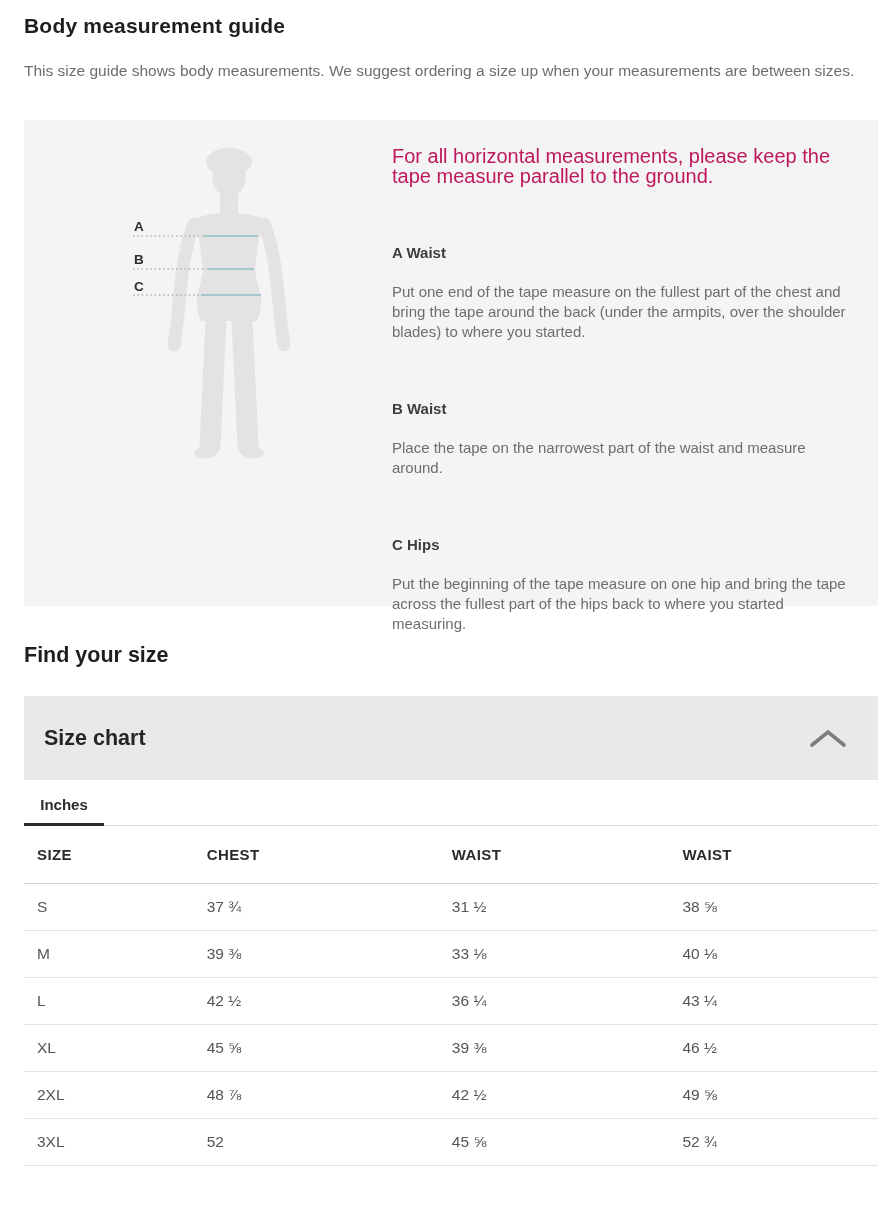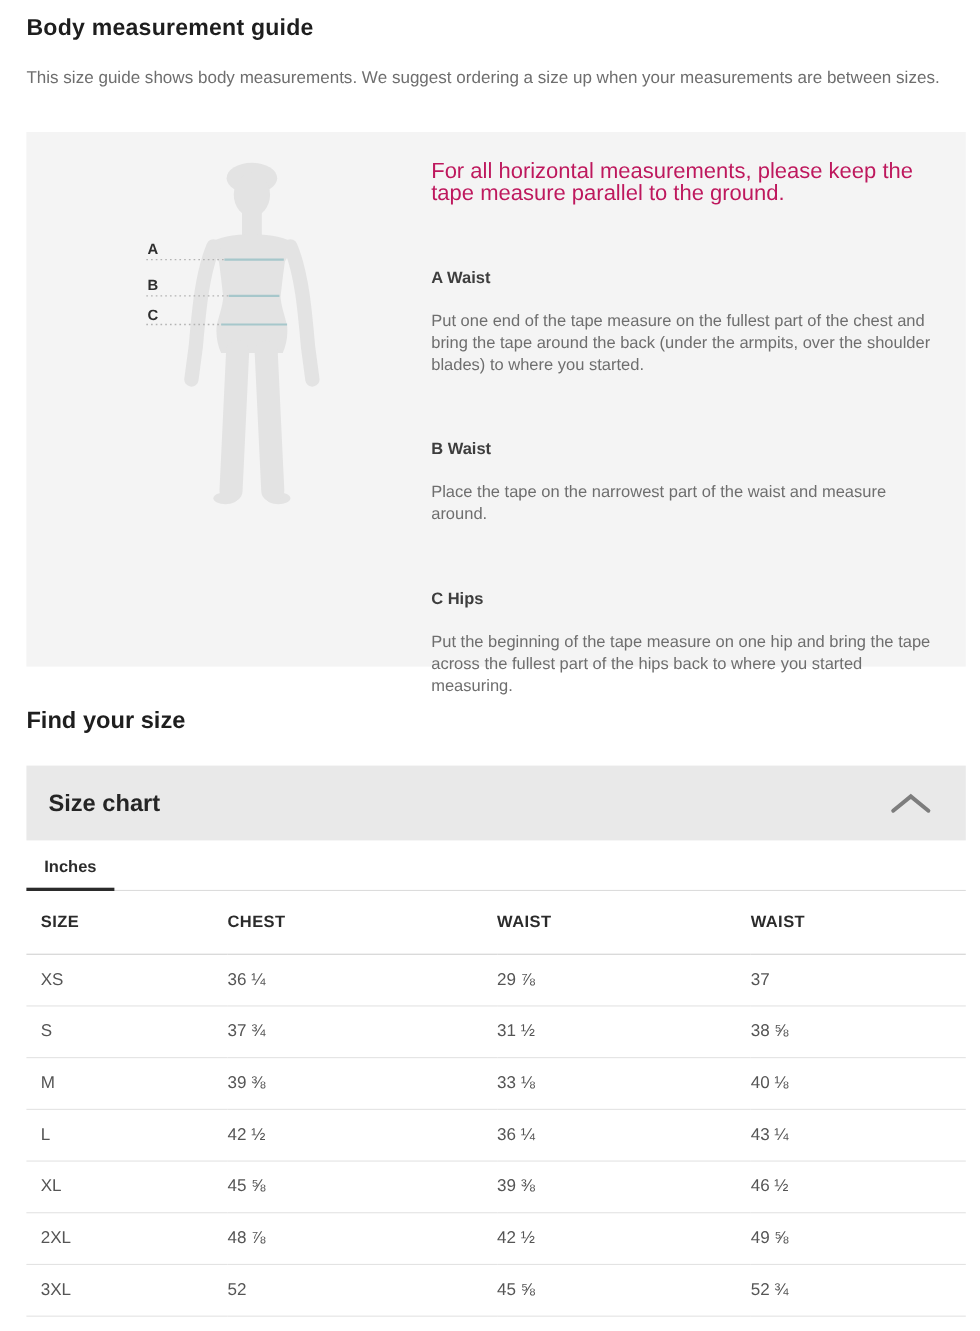--- a/index.html
+++ b/index.html
@@ -63,21 +63,21 @@
 
   
   .find-size-title {
     font-size: 21.5px;
     font-weight: 700;
     color: #1e1e1e;
     margin: 37px 0 0 0;
   }
   .chart-header {
     margin-top: 28px;
-    height: 68px;
+    height: 84px;
     background: #e9e9e9;
     display: flex;
     align-items: center;
     justify-content: space-between;
     padding: 0 31px 0 20px;
     cursor: pointer;
   }
   .chart-header-title {
     font-size: 21.5px;
     font-weight: 700;
@@ -234,26 +234,20 @@
     <thead>
       <tr>
         <th>SIZE</th>
         <th>CHEST</th>
         <th>WAIST</th>
         <th>WAIST</th>
       </tr>
     </thead>
     <tbody>
       <tr>
-        <td>XS</td>
-        <td>36 ¼</td>
-        <td>29 ⅞</td>
-        <td>37</td>
-      </tr>
-      <tr>
         <td>S</td>
         <td>37 ¾</td>
         <td>31 ½</td>
         <td>38 ⅝</td>
       </tr>
       <tr>
         <td>M</td>
         <td>39 ⅜</td>
         <td>33 ⅛</td>
         <td>40 ⅛</td>

